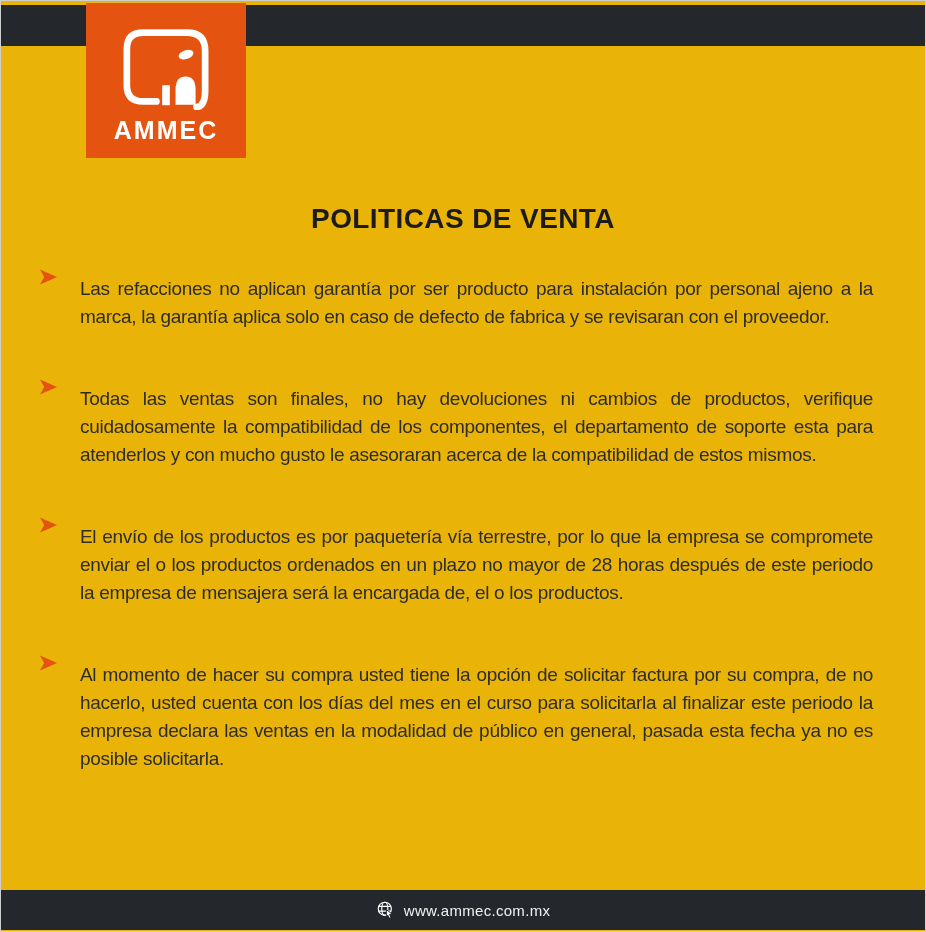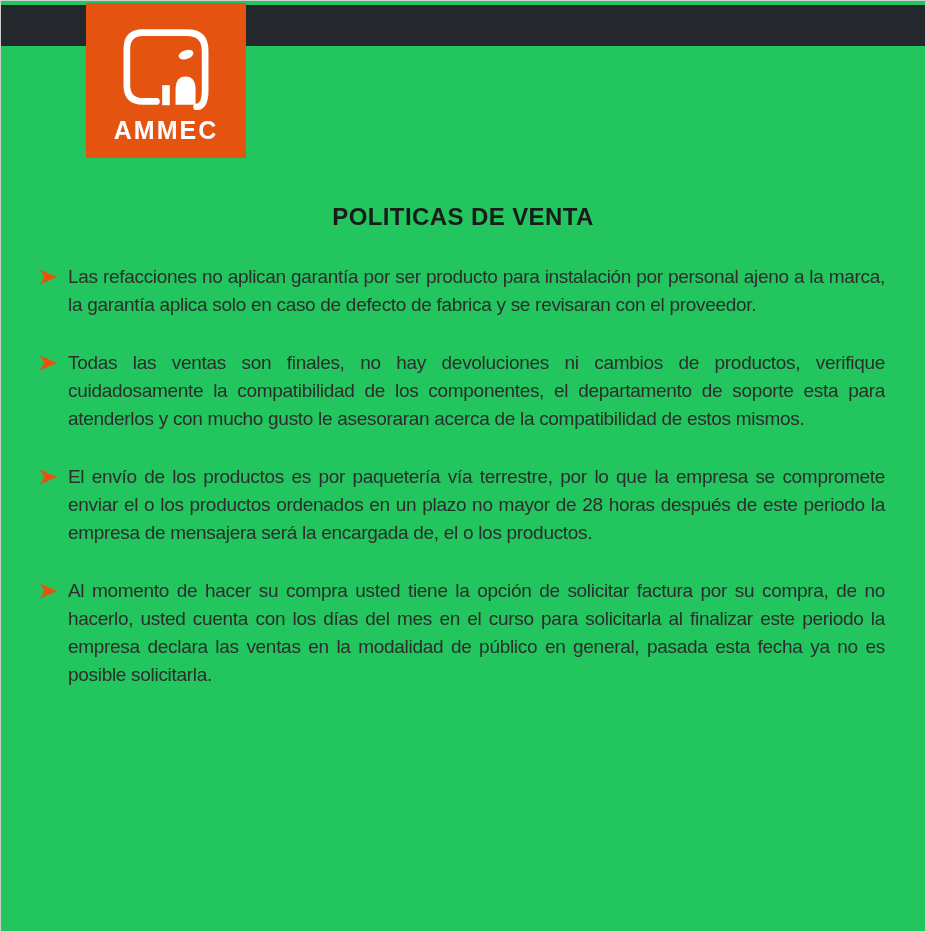--- a/index.html
+++ b/index.html
@@ -1,20 +1,20 @@
 <!DOCTYPE html>
 <html><head>
 <meta charset="utf-8">
 <style>
   html,body{margin:0;padding:0;background:#e9e9e9;}
   .page{
     position:relative;
     width:926px;height:932px;
     margin:0 auto;
-    background:#22c55e;
+    background:#eab308;
     border:1px solid #cfcfcf;
     box-sizing:border-box;
     overflow:hidden;
     font-family:"Liberation Sans", sans-serif;
   }
   .top-bar{
     position:absolute;top:4px;left:0;right:0;height:41px;
     background:#24272B;
   }
   .logo-box{
@@ -28,42 +28,42 @@
     color:#ffffff;
     font-weight:800;
     font-size:25px;
     letter-spacing:2px;
     margin-top:4px;
     line-height:1;
   }
   .doc-title{
     position:absolute;top:202px;left:0;right:0;
     text-align:center;
-    font-size:24px;
+    font-size:28px;
     font-weight:700;
     letter-spacing:0.4px;
     color:#1b1b1b;
     margin:0;
   }
   .policies{
     position:absolute;top:262px;left:38px;right:40px;
   }
   .policy-item{
     display:flex;
     align-items:flex-start;
     margin-bottom:30px;
   }
   .bullet{
     flex:0 0 auto;
     width:19px;height:16px;
     margin-top:6px;
     margin-right:10px;
   }
   .policy-item p{
-    margin:0;
+    margin:12px;
     font-size:19px;
     line-height:28px;
     letter-spacing:-0.3px;
     color:#2d2d2d;
     text-align:justify;
   }
   .footer-bar{
     position:absolute;left:0;right:0;bottom:1px;height:40px;
     background:#24272B;
     display:flex;align-items:center;justify-content:center;gap:8px;
@@ -131,14 +131,27 @@
         <svg class="bullet" viewBox="0 0 20 16">
             <polygon points="1,0 19,8 1,16 5.5,8" fill="#E4530F"></polygon>
           </svg>
       </span>
       <p>Al momento de hacer su compra usted tiene la opción de solicitar factura por su compra, de no hacerlo, usted cuenta con los días del mes en el curso para solicitarla al finalizar este periodo la empresa declara las ventas en la modalidad de público en general, pasada esta fecha ya no es posible solicitarla.</p>
     </div>
 
 
   </div>
 
+  <div class="footer-bar">
+    <span>
+      <svg viewBox="0 0 25 25" width="20" height="20" aria-hidden="true" style="display:block">
+        <g fill="none" stroke="#ffffff" stroke-width="1.5">
+          <circle cx="11" cy="11" r="8.2"></circle>
+          <ellipse cx="11" cy="11" rx="3.8" ry="8.2"></ellipse>
+          <path d="M3.2,8 L18.8,8 M3.2,14 L18.8,14"></path>
+        </g>
+        <path d="M13,12 l7.2,5.6 -3.3,0.5 1.9,3.8 -2.1,1 -1.9,-3.9 -1.8,2.4 Z" fill="#ffffff" stroke="#24272B" stroke-width="1.2"></path>
+      </svg>
+    </span>
+    <span class="footer-website">www.ammec.com.mx</span>
+  </div>
 
 </div>
 
 </body></html>

